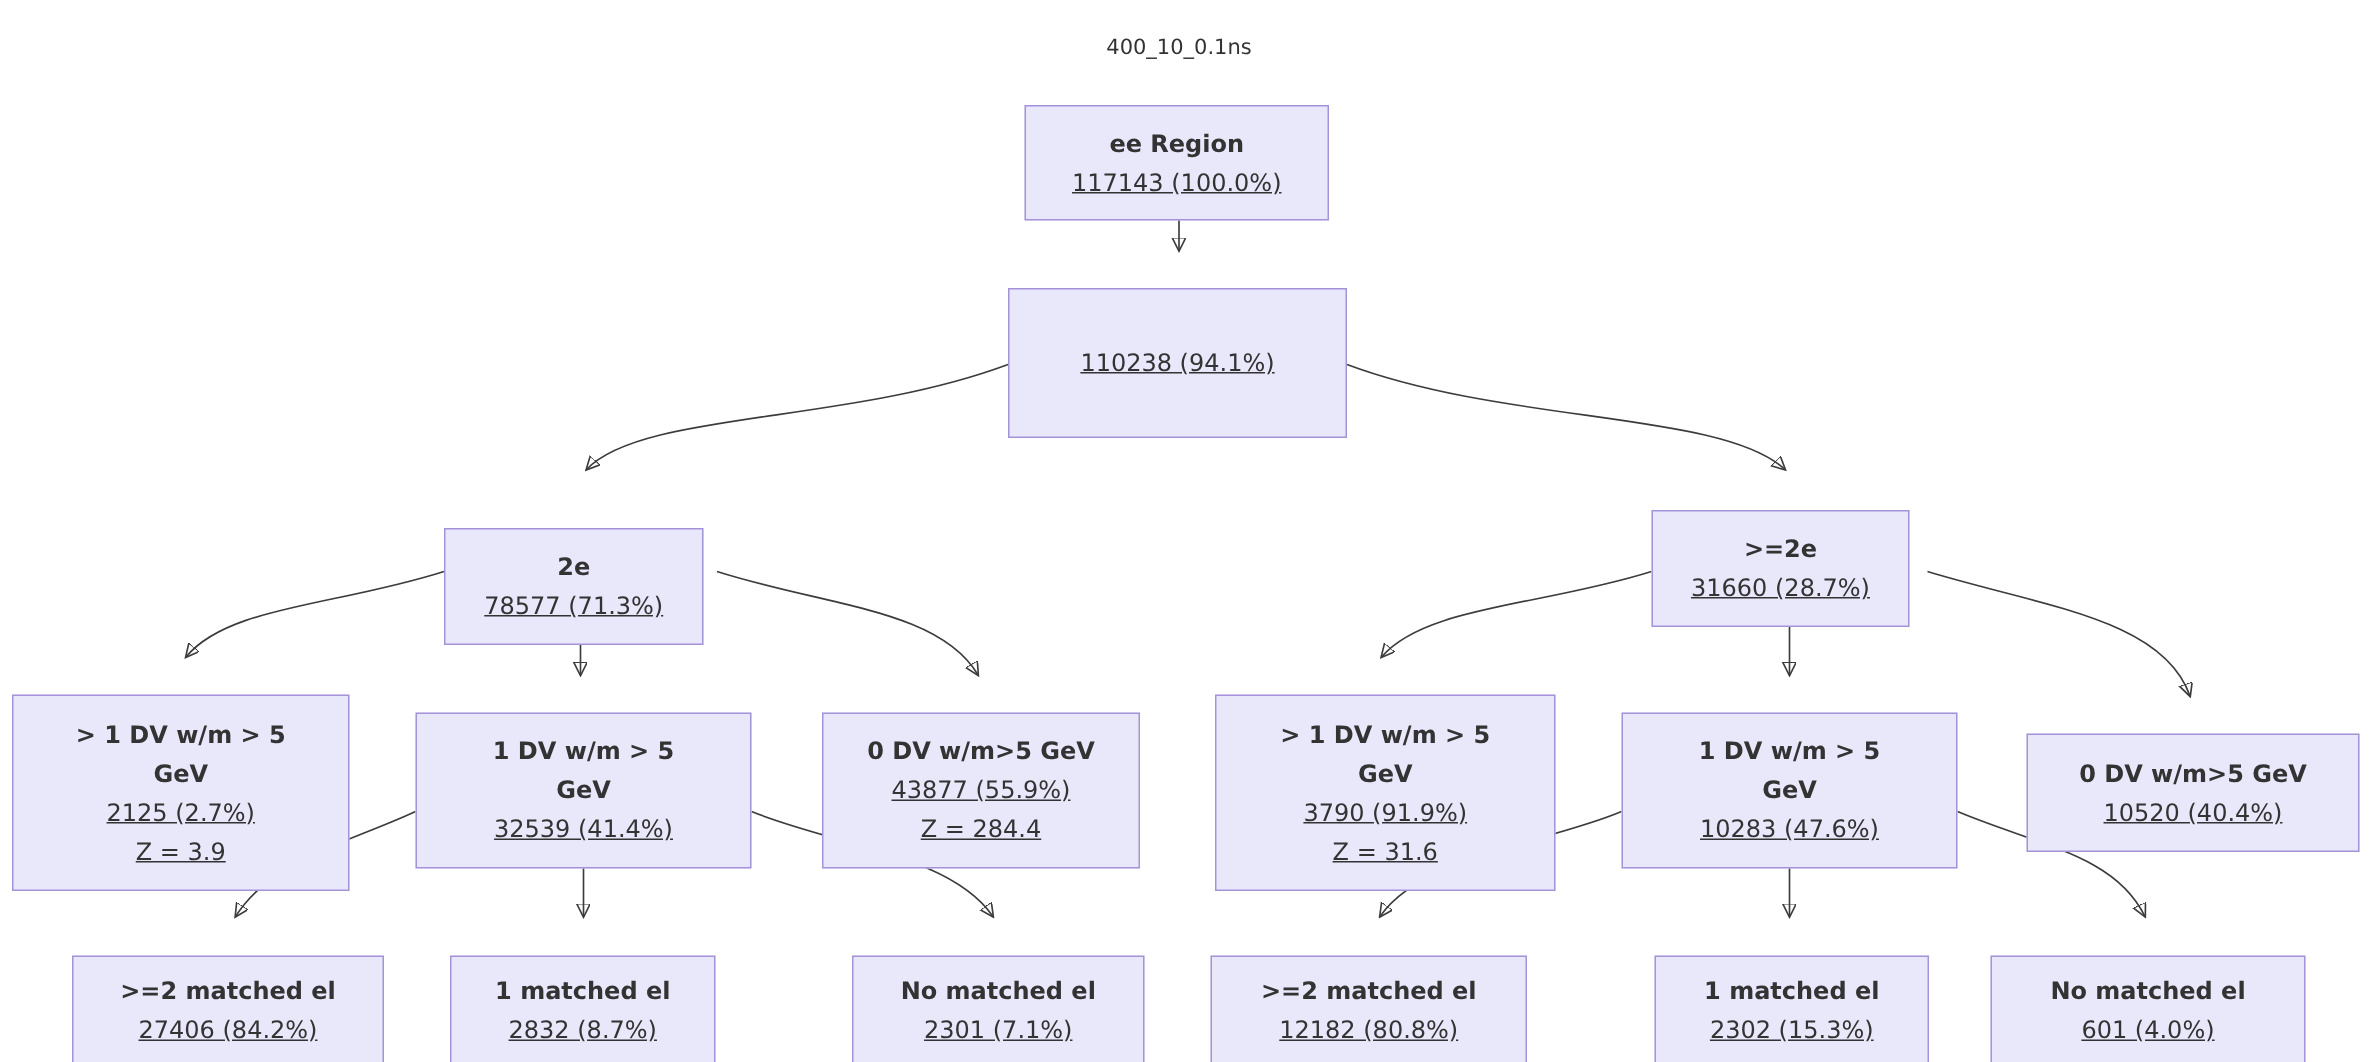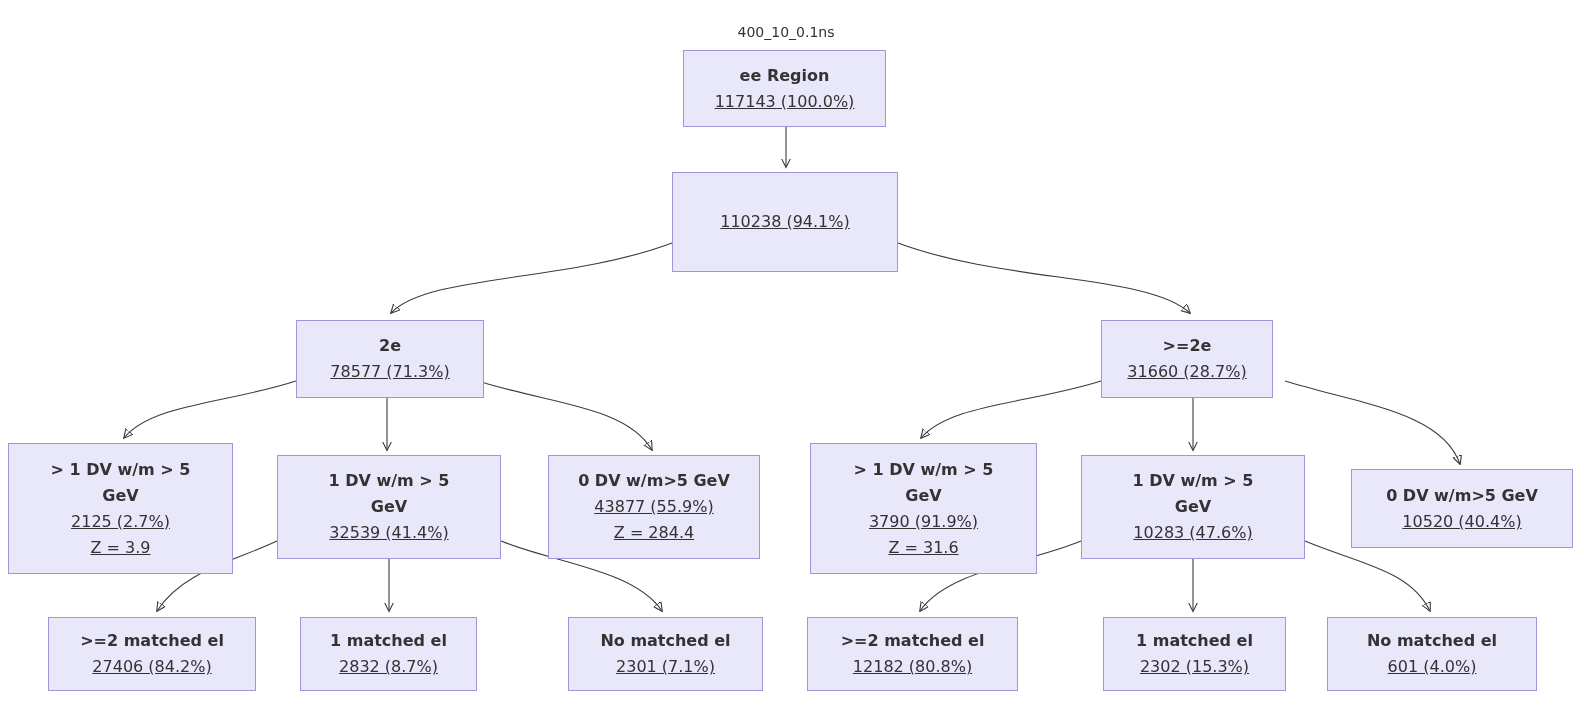--- a/index.html
+++ b/index.html
@@ -40,20 +40,21 @@
     border:1.3px solid var(--node-border);
     display:flex;
     flex-direction:column;
     justify-content:center;
     align-items:center;
     text-align:center;
     font-size:16px;
     line-height:26px;
     white-space:pre-line;
     padding:2px 6px;
+    margin-top:20px;
   }
   .node .label{font-weight:700;}
   .node .value{font-weight:400;text-decoration:underline;}
 </style>
 </head>
 <body>
 
 <div class="diagram-title">400_10_0.1ns</div>
 
 <svg class="edge-layer" viewBox="0 0 1584 708" xmlns="http://www.w3.org/2000/svg">
@@ -81,21 +82,21 @@
 
 <div class="node" style="left:683px;top:50px;width:203px;height:77px">
   <div class="label">ee Region</div>
   <div class="value">117143 (100.0%)</div>
 </div>
 
 <div class="node" style="left:672px;top:172px;width:226px;height:100px">
   <div class="value">110238 (94.1%)</div>
 </div>
 
-<div class="node" style="left:296px;top:320px;width:188px;height:78px">
+<div class="node" style="left:296px;top:332px;width:173px;height:78px">
   <div class="label">2e</div>
   <div class="value">78577 (71.3%)</div>
 </div>
 
 <div class="node" style="left:1101px;top:320px;width:172px;height:78px">
   <div class="label">&gt;=2e</div>
   <div class="value">31660 (28.7%)</div>
 </div>
 
 <div class="node" style="left:8px;top:443px;width:225px;height:131px">

